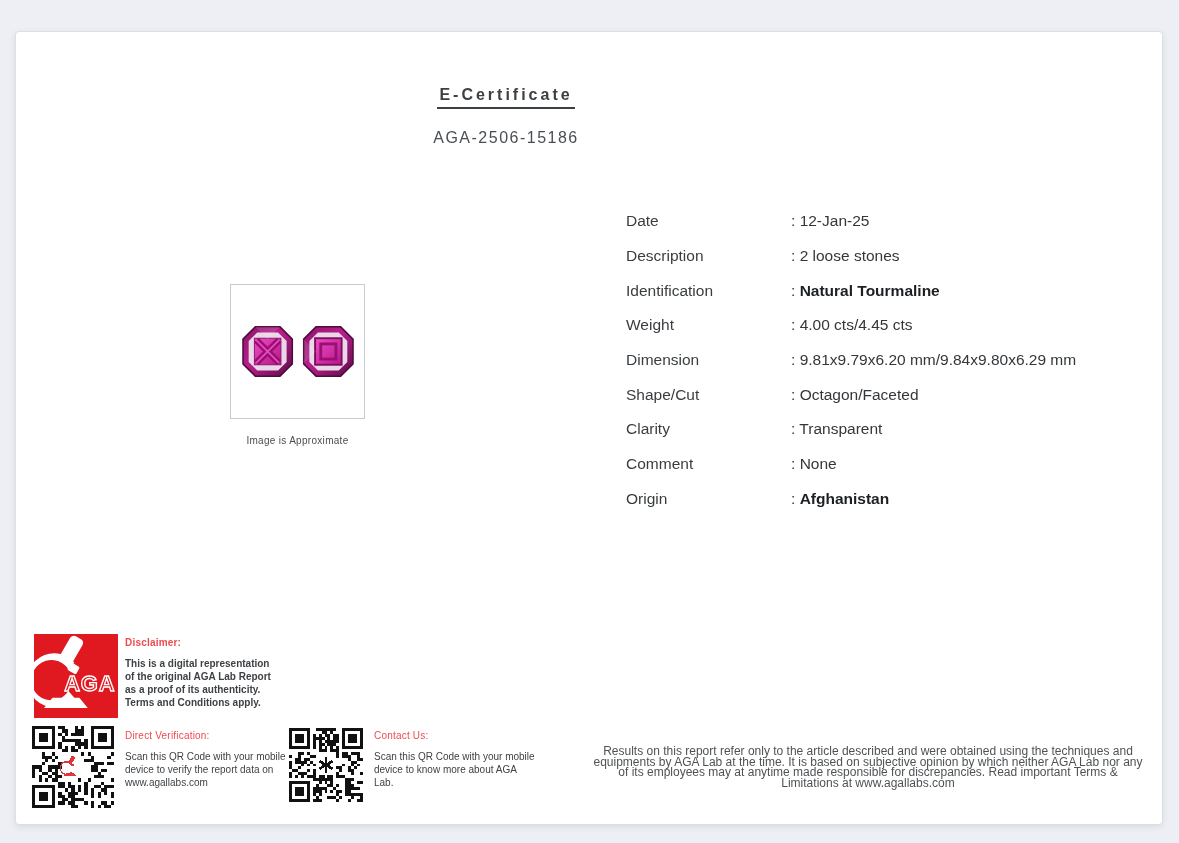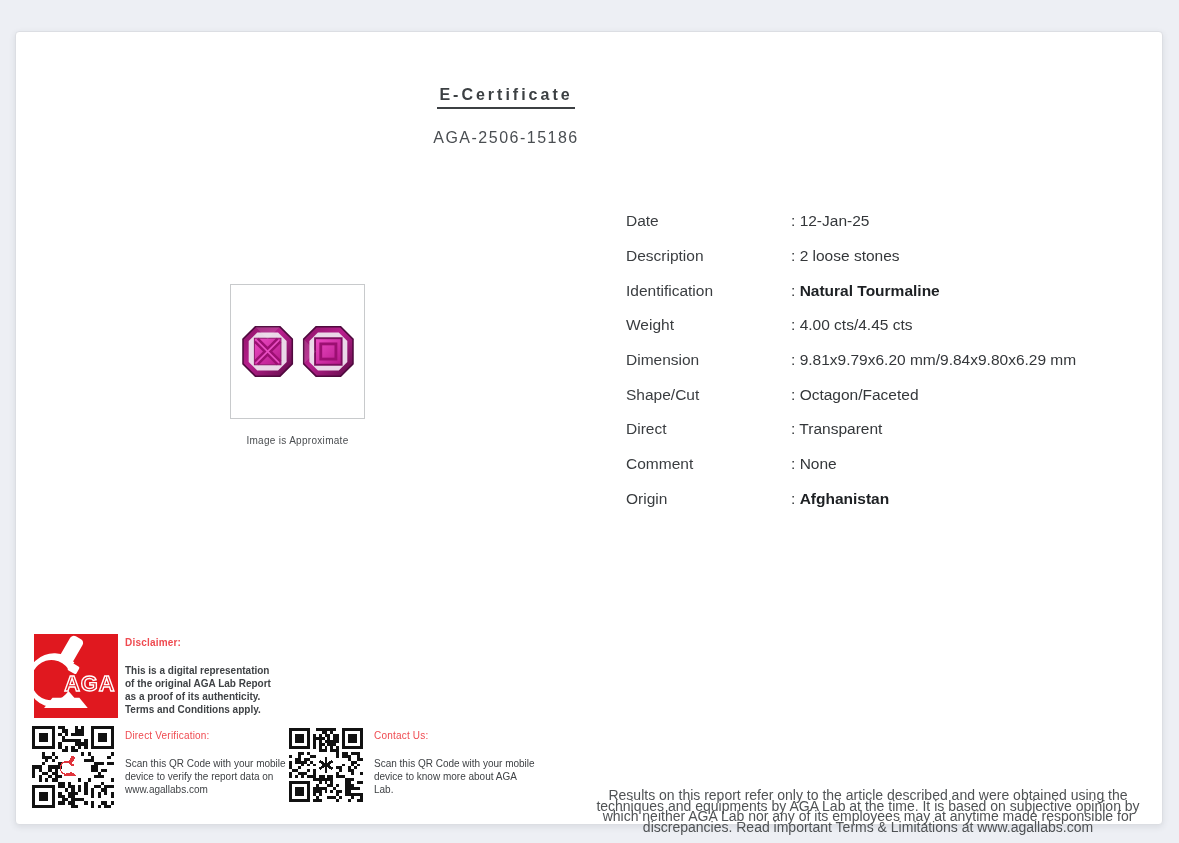--- a/index.html
+++ b/index.html
@@ -34,30 +34,30 @@
   }
   
   .details{position:absolute;left:610px;top:172px;width:520px;}
   .detail-row{display:flex;height:34.7px;align-items:center;}
   .detail-label{width:165px;font-size:15.5px;color:#3a3d40;flex:none;}
   .detail-value{font-size:15.5px;color:#34373a;white-space:nowrap;}
   .detail-row.bold .detail-value .val{font-weight:bold;color:#1d2023;}
   
   .logo{position:absolute;left:18px;top:602px;width:84px;height:84px;}
   .block-title{font-size:10px;color:#ef4a50;letter-spacing:0.2px;}
-  .block-body{margin-top:16px;font-size:10px;line-height:13px;color:#3f4245;white-space:pre-line;}
+  .block-body{margin-top:9px;font-size:10px;line-height:13px;color:#3f4245;white-space:pre-line;}
   .disclaimer{position:absolute;left:109px;top:605px;width:210px;font-weight:bold;}
   .qr{position:absolute;background:#fff;}
   #qr1{left:16px;top:694px;width:82px;height:82px;}
   #qr2{left:273px;top:696px;width:74px;height:74px;}
   .dv-block{position:absolute;left:109px;top:698px;width:215px;}
   .contact-block{position:absolute;left:358px;top:698px;width:215px;}
   .fine-print{
     position:absolute;left:574px;top:714px;width:556px;
-    font-size:14px;line-height:10.5px;color:#4f5254;text-align:center;margin-top:44px;
+    font-size:12px;line-height:10.5px;color:#4f5254;text-align:center;
   }
   .hidden-defs{position:absolute;width:0;height:0;overflow:hidden;}
 </style>
 </head>
 <body>
 
 <svg class="hidden-defs" aria-hidden="true">
   <defs>
     <g id="microscope" fill="currentColor">
       <path d="M55 48 A24 24 0 1 0 55 74 L62 82 A32 32 0 1 1 62 40 Z" transform="translate(-14,-6)"></path>
@@ -126,21 +126,21 @@
       </div>
       <div class="detail-row">
         <div class="detail-label">Dimension</div>
         <div class="detail-value"><span>: </span><span class="val">9.81x9.79x6.20 mm/9.84x9.80x6.29 mm</span></div>
       </div>
       <div class="detail-row">
         <div class="detail-label">Shape/Cut</div>
         <div class="detail-value"><span>: </span><span class="val">Octagon/Faceted</span></div>
       </div>
       <div class="detail-row">
-        <div class="detail-label">Direct</div>
+        <div class="detail-label">Clarity</div>
         <div class="detail-value"><span>: </span><span class="val">Transparent</span></div>
       </div>
       <div class="detail-row">
         <div class="detail-label">Comment</div>
         <div class="detail-value"><span>: </span><span class="val">None</span></div>
       </div>
       <div class="detail-row bold">
         <div class="detail-label">Origin</div>
         <div class="detail-value"><span>: </span><span class="val">Afghanistan</span></div>
       </div>

